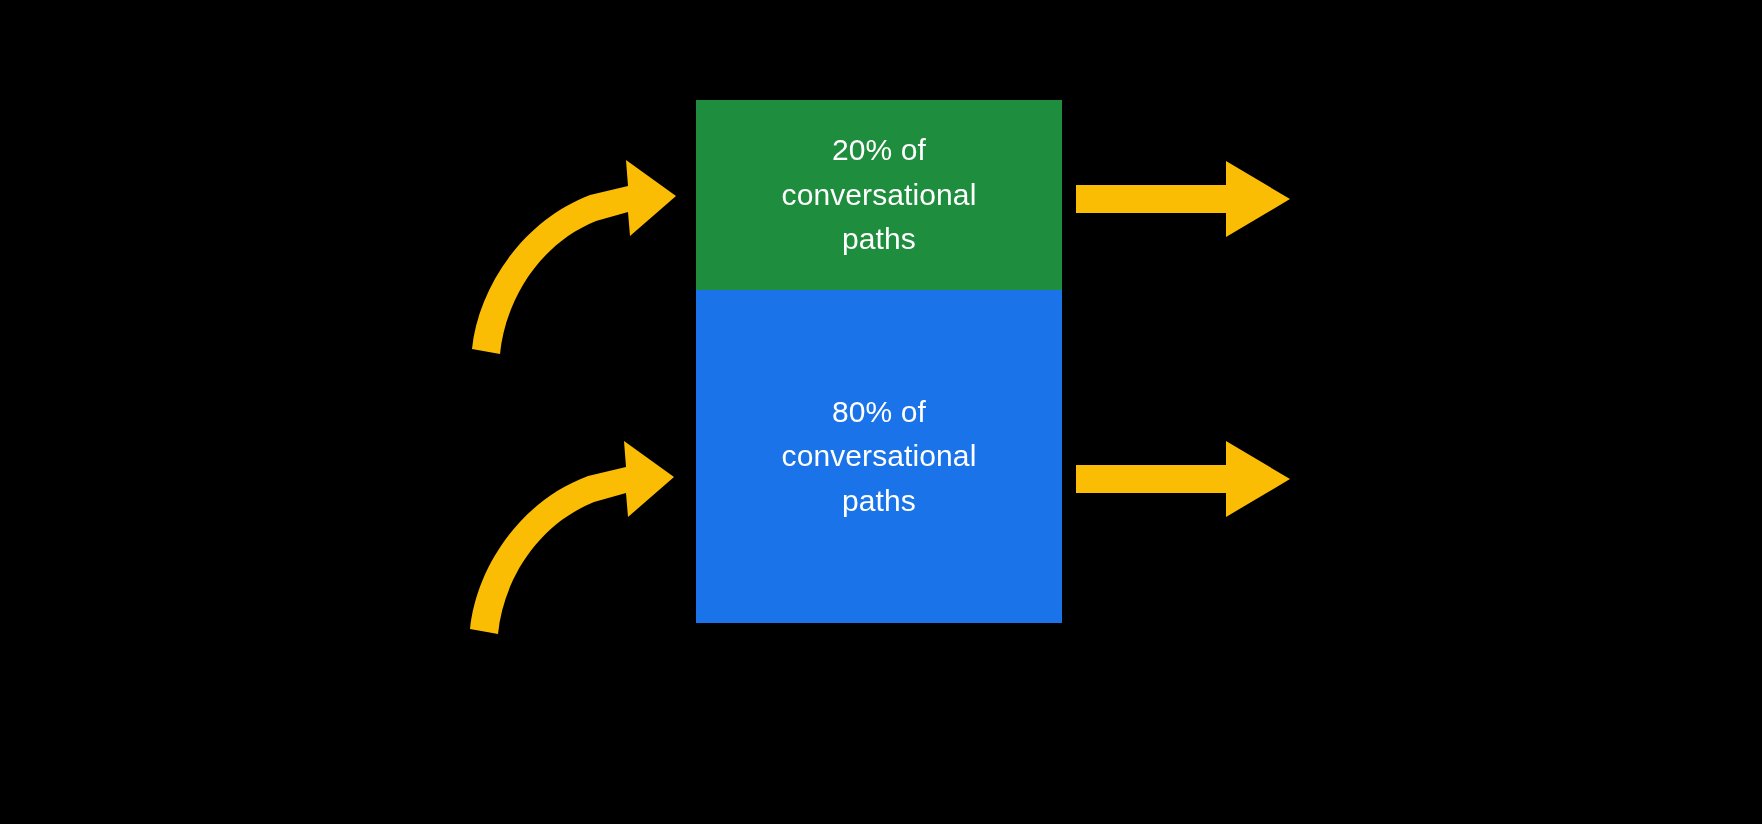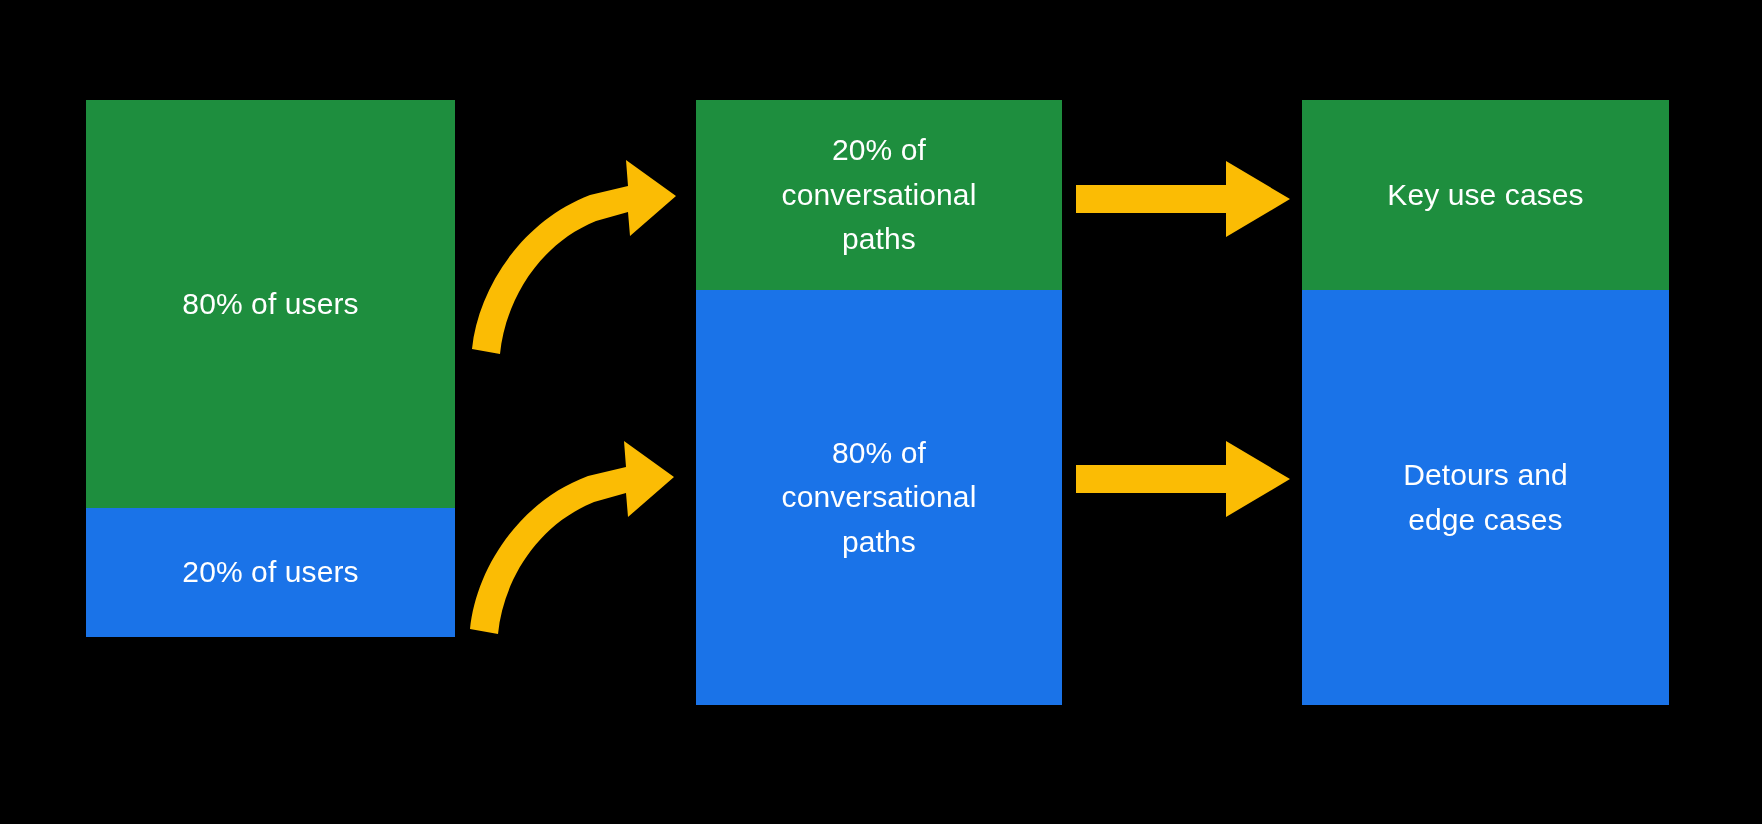--- a/index.html
+++ b/index.html
@@ -56,21 +56,21 @@
   #col-users .seg-b { height: 129px; }
 
   
   #col-paths {
     left: 696px;
     top: 100px;
     width: 366px;
     height: 605px;
   }
   #col-paths .seg-a { height: 190px; }
-  #col-paths .seg-b { height: 415px; }
+  #col-paths .seg-b { height: 333px; }
 
   
   #col-cases {
     left: 1302px;
     top: 100px;
     width: 367px;
     height: 605px;
   }
   #col-cases .seg-a { height: 190px; }
   #col-cases .seg-b { height: 415px; }
@@ -86,51 +86,34 @@
   }
   #arrow-layer .arrow-hit {
     pointer-events: auto;
   }
 </style>
 </head>
 <body>
 
 <div id="canvas">
 
-  <div class="column" id="col-users">
-    <div class="segment seg-green seg-a">
-      <span class="seg-label">80% of users</span>
-    </div>
-    <div class="segment seg-blue seg-b">
-      <span class="seg-label">20% of users</span>
-    </div>
-  </div>
 
   <div class="column" id="col-paths">
     <div class="segment seg-green seg-a">
       <span class="seg-label">20% of
 conversational
 paths</span>
     </div>
     <div class="segment seg-blue seg-b">
       <span class="seg-label">80% of
 conversational
 paths</span>
     </div>
   </div>
 
-  <div class="column" id="col-cases">
-    <div class="segment seg-green seg-a">
-      <span class="seg-label">Key use cases</span>
-    </div>
-    <div class="segment seg-blue seg-b">
-      <span class="seg-label">Detours and
-edge cases</span>
-    </div>
-  </div>
 
   <svg id="arrow-layer" viewBox="0 0 1762 824" width="1762" height="824" aria-hidden="true">
 
     <g class="arrow-hit">
       <path d="M 472 349
                C 478 290, 520 222, 590 195
                L 628 186
                L 626 160
                L 676 196
                L 630 236

